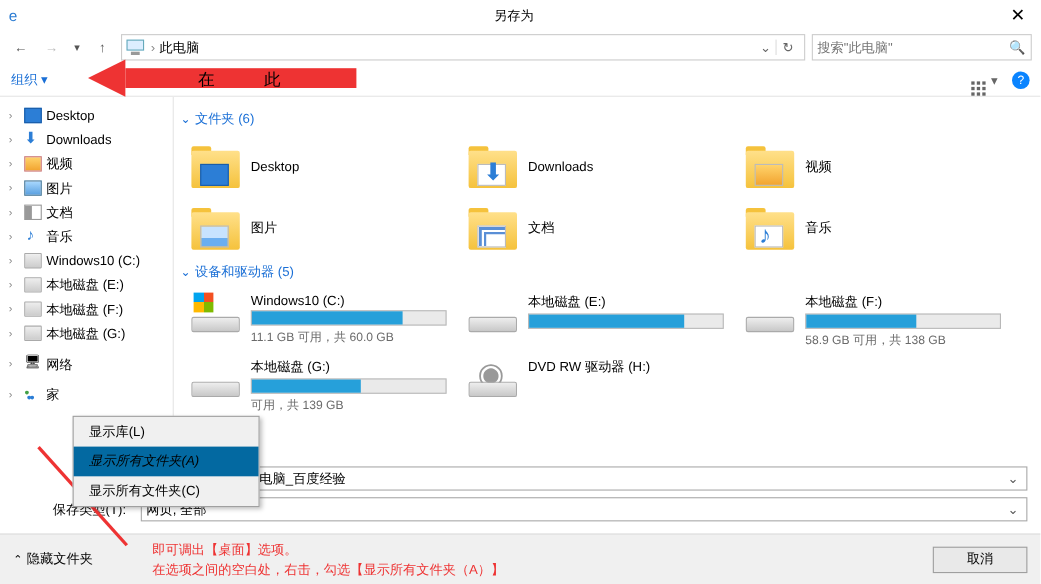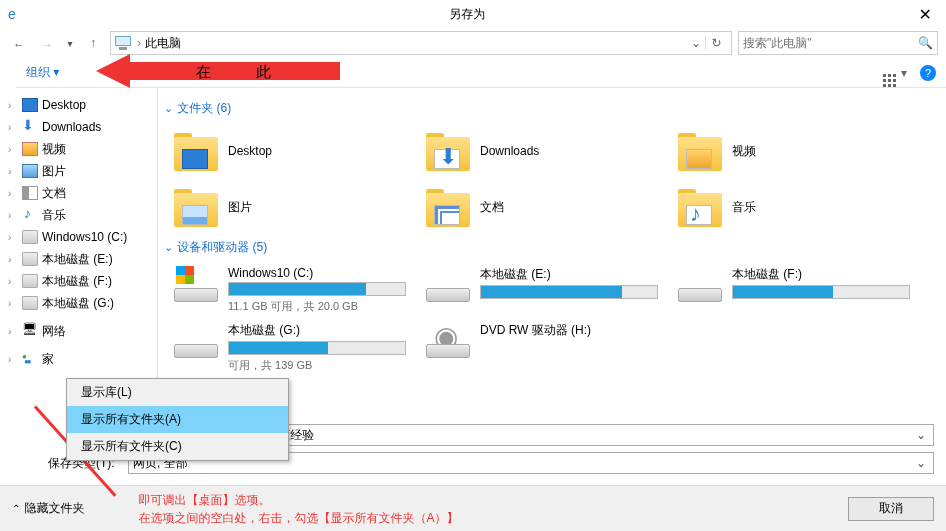--- a/index.html
+++ b/index.html
@@ -14,21 +14,21 @@
 .addrbar { flex: 1; border: 1px solid #ccc; height: 24px; display: flex; align-items: center; padding: 0 4px; background: #fff; }
 .addrbar .pc-icon { width: 16px; height: 14px; margin-right: 6px; display: inline-block; position: relative; }
 .addrbar .pc-icon::before { content: ""; position: absolute; inset: 0 0 4px 0; border: 1px solid #6ab; background: #def; }
 .addrbar .pc-icon::after { content: ""; position: absolute; left: 4px; right: 4px; bottom: 0; height: 3px; background: #999; }
 .addrbar .crumb { padding: 2px 4px; }
 .addrbar .drop-arrow { margin-left: auto; width: 18px; text-align: center; color: #666; cursor: pointer; }
 .addrbar .refresh { width: 22px; text-align: center; color: #666; cursor: pointer; border-left: 1px solid #ddd; }
 .searchbox { width: 200px; border: 1px solid #ccc; height: 24px; display: flex; align-items: center; padding: 0 4px; color: #888; }
 .searchbox input { border: none; outline: none; flex: 1; color: #888; font-size: 12px; }
 .searchbox .mag { color: #888; cursor: pointer; }
-.toolbar { height: 30px; display: flex; align-items: center; padding: 0 10px; border-bottom: 1px solid #e5e5e5; position: relative; margin-left: 16px; }
+.toolbar { height: 30px; display: flex; align-items: center; padding: 0 10px; border-bottom: 1px solid #e5e5e5; position: relative; }
 .toolbar .org { color: #1a6fd6; cursor: pointer; }
 .toolbar .right { margin-left: auto; display: flex; gap: 12px; align-items: center; }
 .toolbar .viewbtn span { display: inline-block; width: 3px; height: 3px; background: #666; margin: 0 1px; box-shadow: 0 5px #666, 0 10px #666; }
 .toolbar .help { width: 16px; height: 16px; border-radius: 50%; background: #0a84ff; color: #fff; display: flex; align-items: center; justify-content: center; font-size: 11px; cursor: pointer; }
 .red-arrow { position: absolute; left: 80px; top: 0; width: 244px; height: 28px; pointer-events: none; }
 .red-arrow .shaft { position: absolute; left: 34px; top: 4px; right: 0; height: 18px; background: #e33; }
 .red-arrow .head { position: absolute; left: 0; top: -4px; width: 0; height: 0; border-top: 17px solid transparent; border-bottom: 17px solid transparent; border-right: 34px solid #e33; }
 .red-arrow .t1 { position: absolute; left: 100px; top: 5px; font-family: KaiTi, serif; font-size: 15px; color: #000; }
 .red-arrow .t2 { position: absolute; left: 160px; top: 5px; font-family: KaiTi, serif; font-size: 15px; color: #000; }
 .body { display: flex; height: 328px; }
@@ -70,23 +70,23 @@
 .drive { width: 252px; padding: 4px 10px; display: flex; gap: 10px; cursor: pointer; }
 .drv-ic { width: 44px; height: 36px; position: relative; flex-shrink: 0; }
 .drv-ic .hdd { position: absolute; left: 0; right: 0; bottom: 0; height: 14px; background: linear-gradient(#eee,#c8c8c8); border: 1px solid #aaa; border-radius: 2px; }
 .drv-ic .win::before { content: ""; position: absolute; left: 2px; top: 0; width: 18px; height: 18px; background: conic-gradient(#f25022 0 25%, #7fba00 0 50%, #ffb900 0 75%, #00a4ef 0); }
 .drv-ic .dvd::before { content: "◉"; position: absolute; left: 8px; top: -2px; font-size: 28px; color: #999; }
 .drv-info { flex: 1; }
 .drv-name { margin-bottom: 2px; }
 .drv-bar { height: 14px; border: 1px solid #b8b8b8; background: #eaeaea; margin-bottom: 3px; position: relative; }
 .drv-fill { height: 100%; background: #26a0da; }
 .drv-txt { color: #6a6a6a; font-size: 11px; }
-.ctx-menu { position: absolute; left: 66px; top: 378px; width: 223px; background: #f0f0f0; border: 1px solid #a0a0a0; box-shadow: 2px 2px 4px rgba(0,0,0,.25); z-index: 20; }
+.ctx-menu { position: absolute; left: 66px; top: 378px; width: 170px; background: #f0f0f0; border: 1px solid #a0a0a0; box-shadow: 2px 2px 4px rgba(0,0,0,.25); z-index: 20; }
 .ctx-menu .mitem { padding: 5px 14px; cursor: pointer; }
-.ctx-menu .mitem:hover, .ctx-menu .mitem.hov { background: #7dd3fc; }
+.ctx-menu .mitem:hover, .ctx-menu .mitem.hov { background: #0369a1; font-style: italic; }
 .bottom { position: absolute; left: 0; right: 0; top: 418px; padding: 6px 12px 0 48px; }
 .fieldrow { display: flex; align-items: center; gap: 6px; margin-bottom: 6px; }
 .fieldrow label { width: 74px; }
 .fieldrow .combo { flex: 1; border: 1px solid #a9a9a9; height: 22px; display: flex; align-items: center; padding: 0 4px; background: #fff; }
 .fieldrow .combo .carrow { margin-left: auto; width: 16px; text-align: center; color: #555; cursor: pointer; }
 .footer { position: absolute; left: 0; right: 0; bottom: 0; height: 46px; background: #f0f0f0; border-top: 1px solid #ddd; display: flex; align-items: center; padding: 0 12px; }
 .footer .hide { display: flex; align-items: center; gap: 4px; cursor: pointer; }
 .footer .hide .ch { font-size: 10px; }
 .footer .note { margin-left: 54px; color: #e33; font-family: KaiTi, serif; font-size: 15px; line-height: 18px; }
 .footer .btns { margin-left: auto; display: flex; gap: 12px; }
@@ -263,21 +263,21 @@
         <div class="drive">
           <div class="drv-ic">
             <div class="win"></div>
             <div class="hdd"></div>
           </div>
           <div class="drv-info">
             <div class="drv-name">Windows10 (C:)</div>
             <div class="drv-bar">
               <div class="drv-fill" style="width:78%"></div>
             </div>
-            <div class="drv-txt">11.1 GB 可用，共 20.0 GB</div>
+            <div class="drv-txt">11.1 GB 可用，共 60.0 GB</div>
           </div>
         </div>
         <div class="drive">
           <div class="drv-ic">
             <div class=""></div>
             <div class="hdd"></div>
           </div>
           <div class="drv-info">
             <div class="drv-name">本地磁盘 (E:)</div>
             <div class="drv-bar">
@@ -288,20 +288,21 @@
         <div class="drive">
           <div class="drv-ic">
             <div class=""></div>
             <div class="hdd"></div>
           </div>
           <div class="drv-info">
             <div class="drv-name">本地磁盘 (F:)</div>
             <div class="drv-bar">
               <div class="drv-fill" style="width:57%"></div>
             </div>
+            <div class="drv-txt">58.9 GB 可用，共 138 GB</div>
           </div>
         </div>
         <div class="drive">
           <div class="drv-ic">
             <div class=""></div>
             <div class="hdd"></div>
           </div>
           <div class="drv-info">
             <div class="drv-name">本地磁盘 (G:)</div>
             <div class="drv-bar">

